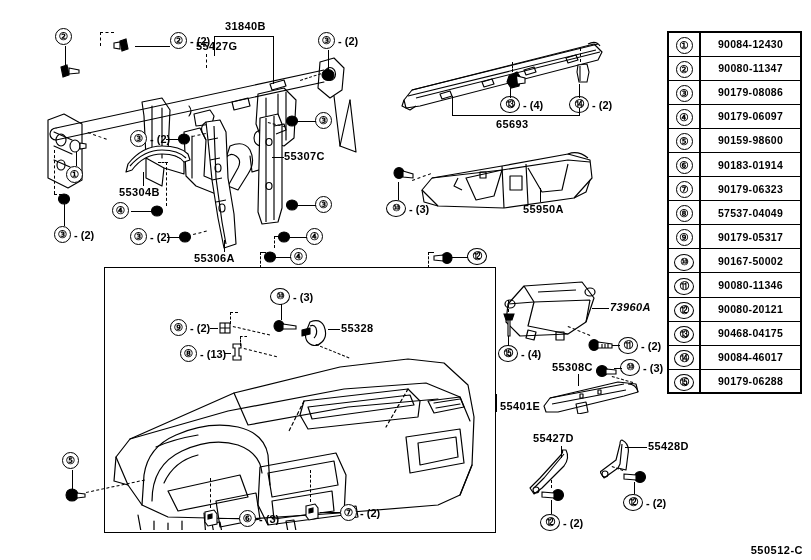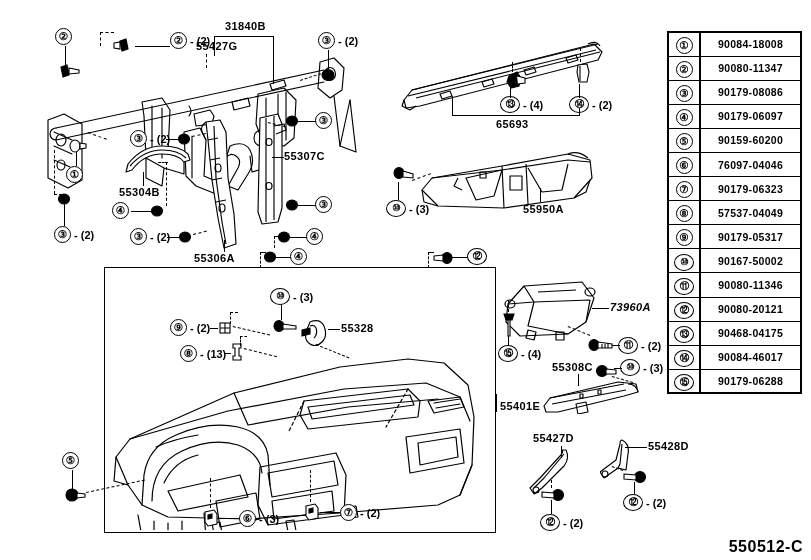--- a/index.html
+++ b/index.html
@@ -86,57 +86,57 @@
   #panel-box{
     position:absolute;
     left:104px;top:267px;
     width:390px;height:264px;
     border:1.4px solid #000;
     background:transparent;
   }
   #code{
     position:absolute;
     right:8px;bottom:4px;
-    font-size:16px;
+    font-size:11px;
     font-weight:bold;
     letter-spacing:.5px;
   }
   svg{display:block;}
   .art{position:absolute;pointer-events:none;}
 </style>
 </head>
 <body>
 
 <div id="page">
 
   <table id="parts-table">
     <tbody>
       <tr>
           <td class="idx"><span class="circ">①</span></td>
-          <td class="num">90084-18008</td>
+          <td class="num">90084-12430</td>
         </tr>
       <tr>
           <td class="idx"><span class="circ">②</span></td>
           <td class="num">90080-11347</td>
         </tr>
       <tr>
           <td class="idx"><span class="circ">③</span></td>
           <td class="num">90179-08086</td>
         </tr>
       <tr>
           <td class="idx"><span class="circ">④</span></td>
           <td class="num">90179-06097</td>
         </tr>
       <tr>
           <td class="idx"><span class="circ">⑤</span></td>
-          <td class="num">90159-60200</td>
+          <td class="num">90159-98600</td>
         </tr>
       <tr>
           <td class="idx"><span class="circ">⑥</span></td>
-          <td class="num">76097-04046</td>
+          <td class="num">90183-01914</td>
         </tr>
       <tr>
           <td class="idx"><span class="circ">⑦</span></td>
           <td class="num">90179-06323</td>
         </tr>
       <tr>
           <td class="idx"><span class="circ">⑧</span></td>
           <td class="num">57537-04049</td>
         </tr>
       <tr>

